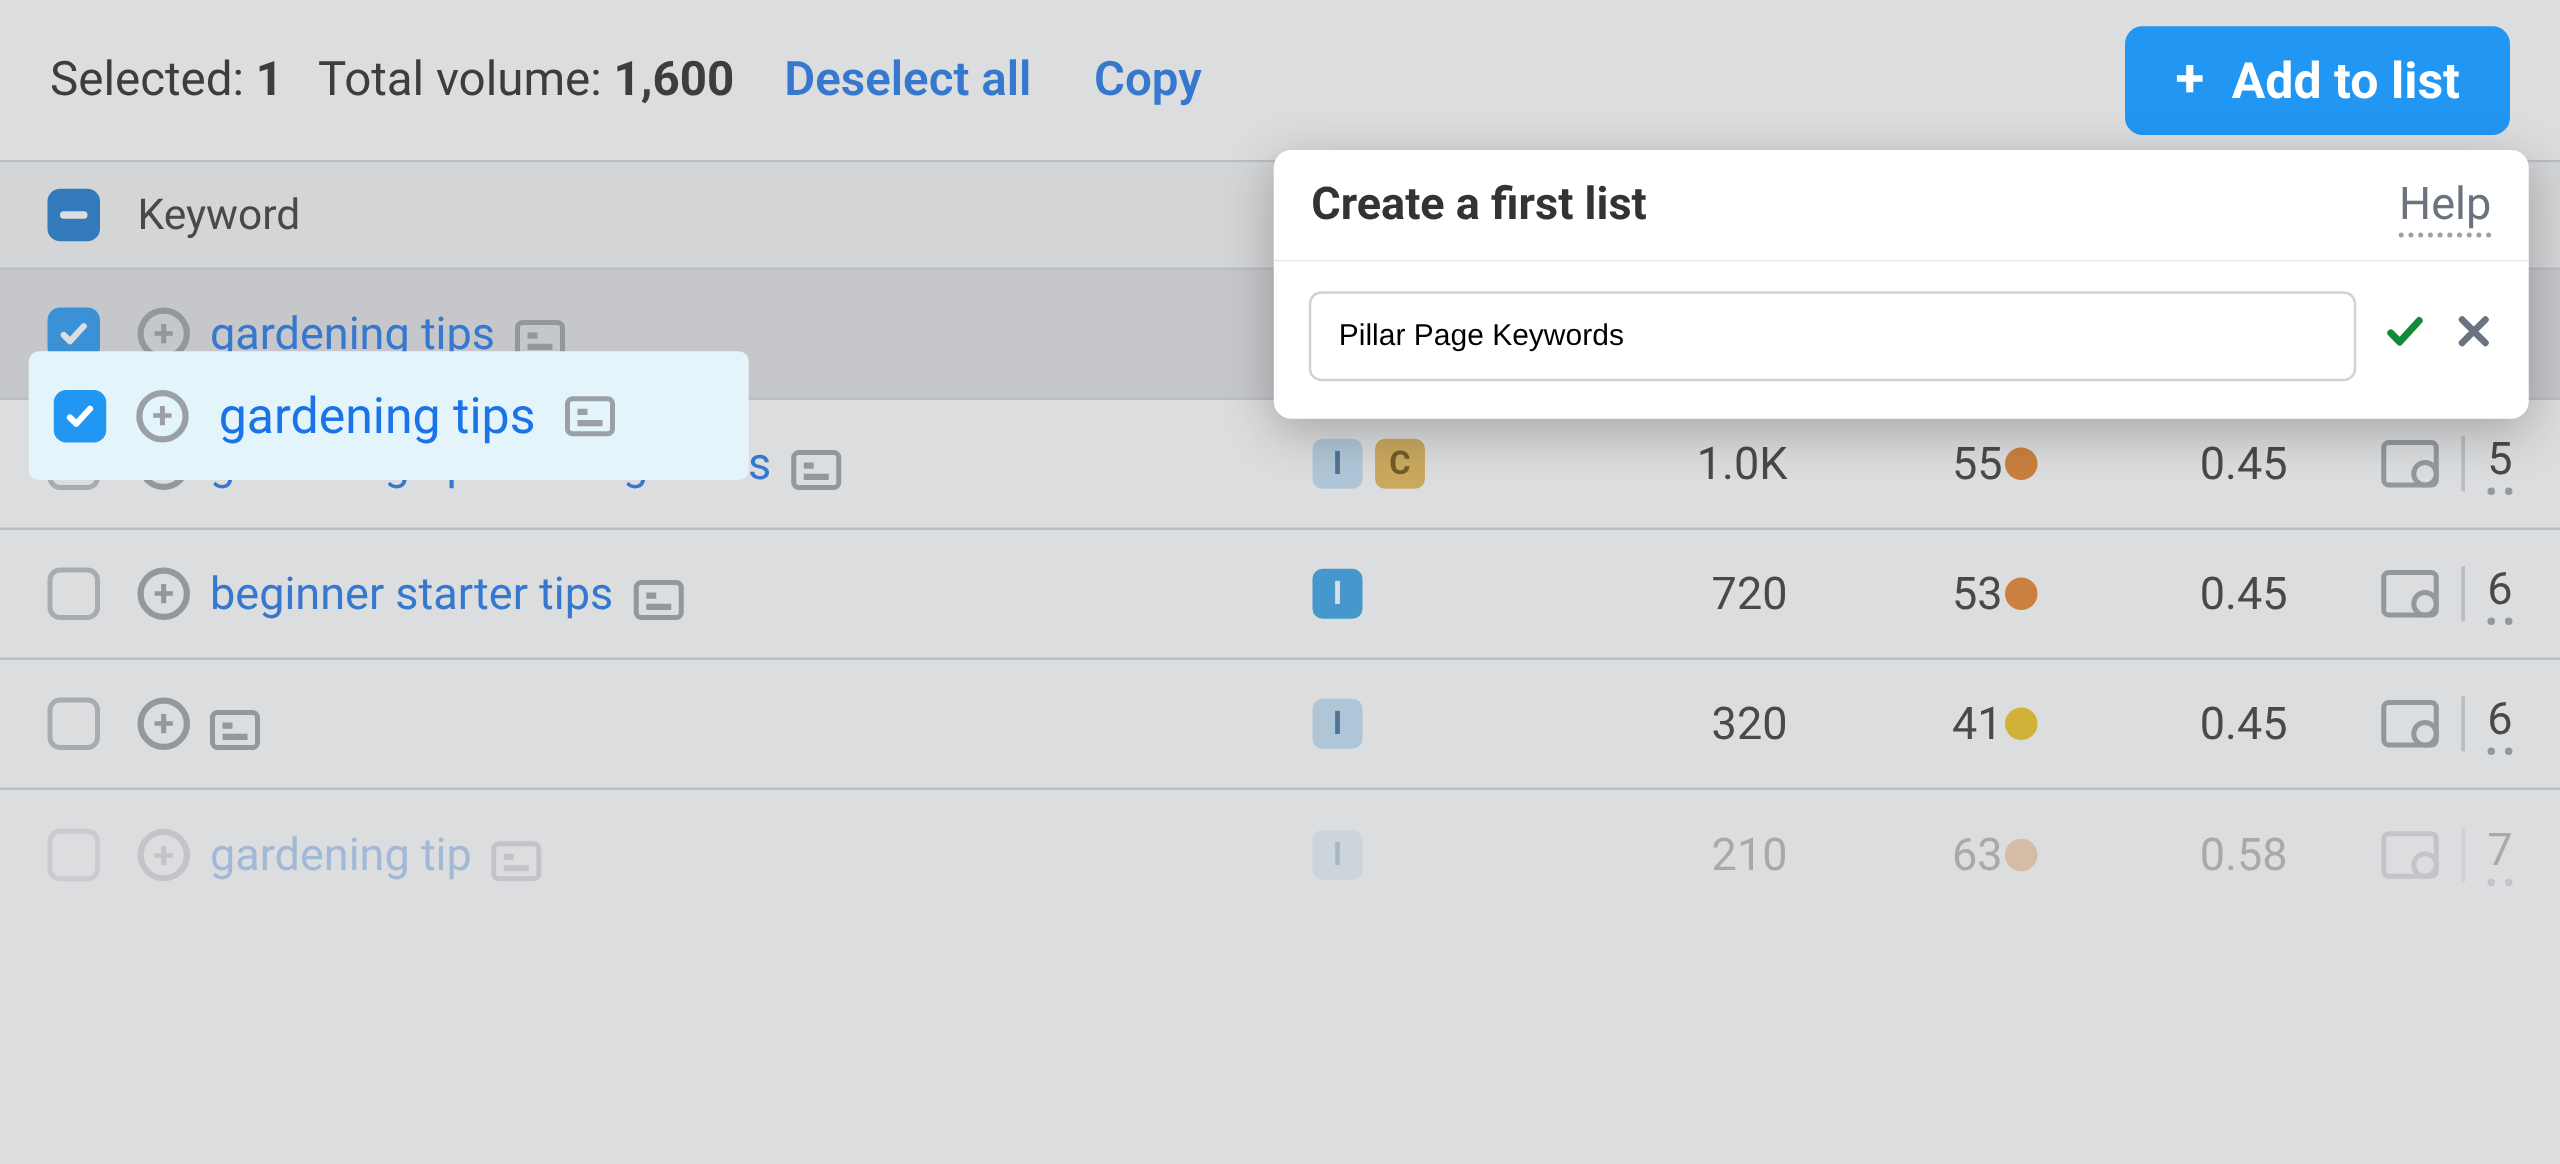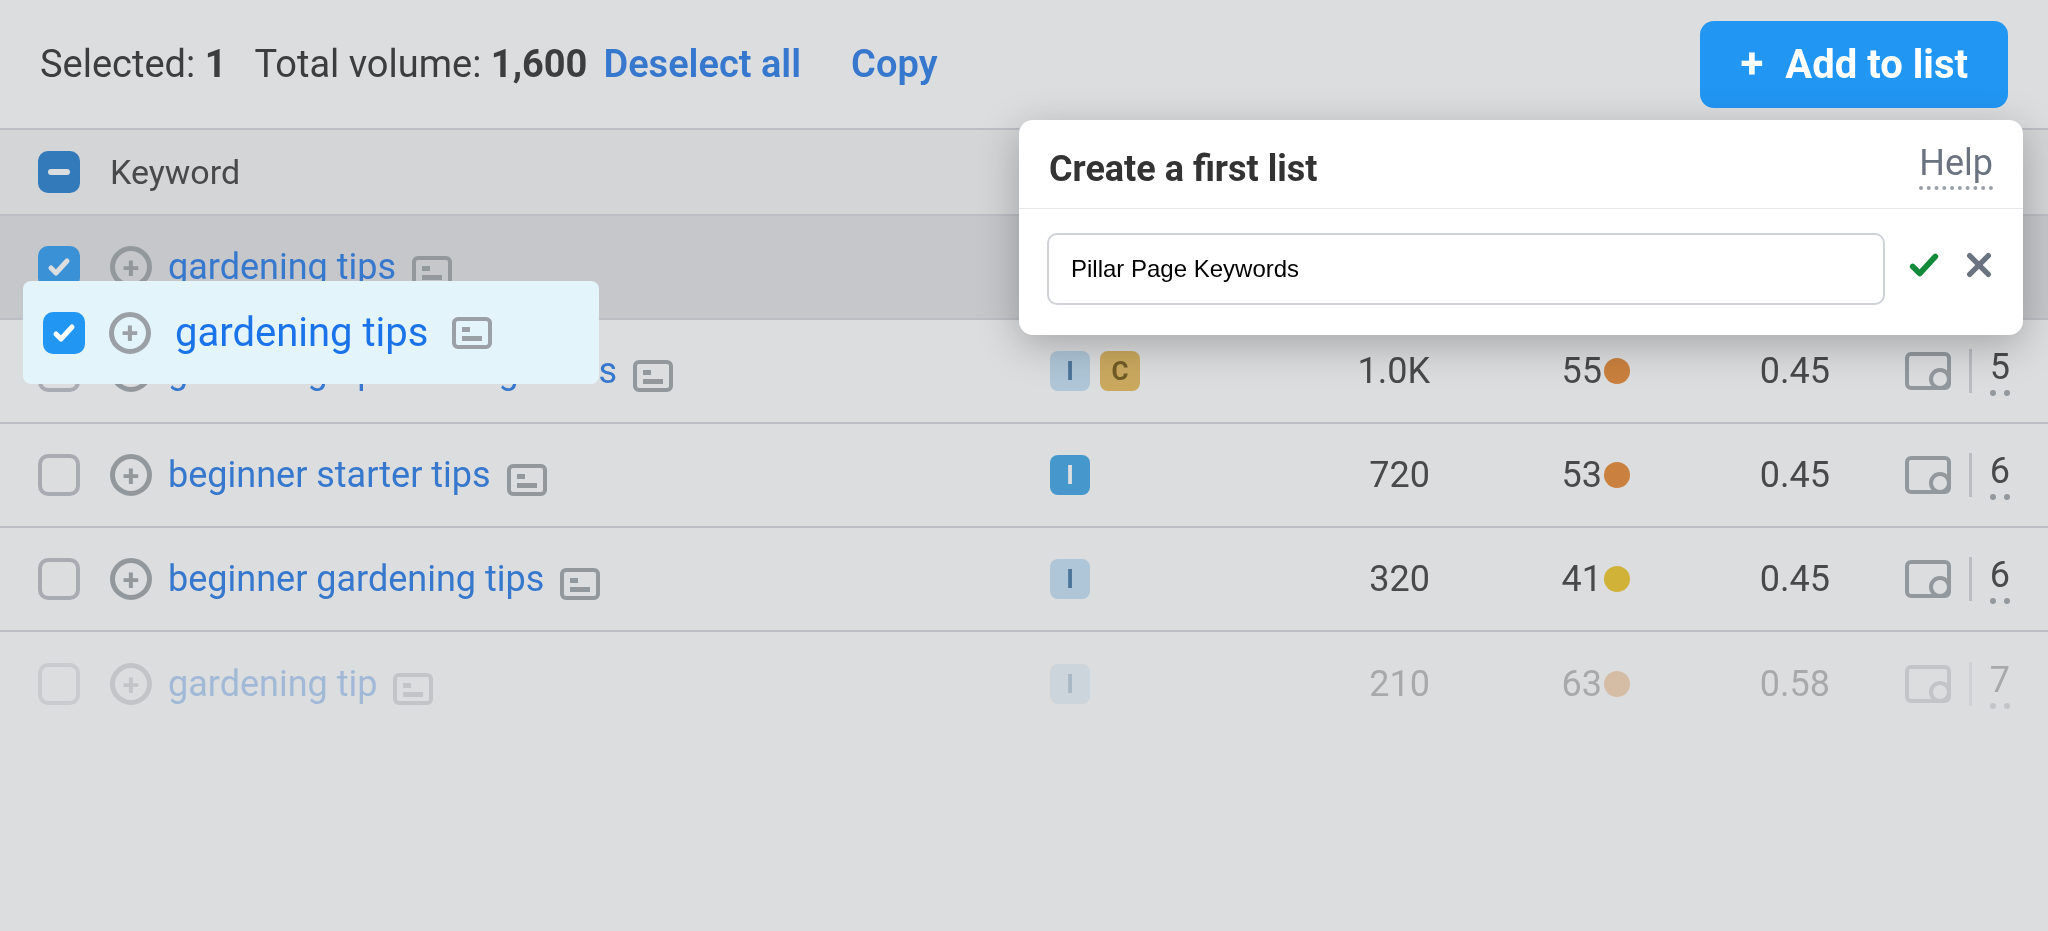--- a/index.html
+++ b/index.html
@@ -25,21 +25,21 @@
     color: var(--text);
     position: relative;
   }
 
   
   .topbar {
     height: 130px;
     display:flex;
     align-items:center;
     padding: 0 40px;
-    gap: 16px;
+    gap: 40px;
     font-size: 38px;
     border-bottom: 2px solid var(--border);
   }
   .topbar .meta { display:flex; gap:28px; color:#222; }
   .topbar .meta b { font-weight:700; }
   .topbar .actions { display:flex; gap:50px; }
   .link-btn { color: var(--link); font-weight:600; cursor:pointer; }
   .spacer { flex:1; }
   .add-btn {
     background: var(--blue);
@@ -170,21 +170,21 @@
     position:absolute;
     top:120px; left:1019px;
     width: 1004px;
     background:#fff;
     border-radius:14px;
     box-shadow: 0 10px 40px rgba(0,0,0,.25);
     z-index: 10;
     font-size:36px;
   }
   .popover .hdr {
-    display:flex; align-items:flex-end; justify-content:space-between;
+    display:flex; align-items:flex-start; justify-content:space-between;
     padding: 22px 30px 18px;
     font-weight:700;
     border-bottom: 1px solid #e5e7eb;
   }
   .popover .help { color:#6b7280; font-weight:400; border-bottom: 4px dotted #9aa0a6; padding-bottom:2px; }
   .popover .body {
     display:flex; align-items:center; gap:22px;
     padding: 24px 28px 30px;
   }
   .popover input {
@@ -315,21 +315,20 @@
           <span class="vsep"></span>
           <span class="serp-count">6</span>
         </div>
       </div>
       <div class="row">
         <div class="col-check">
           <span class="cb"></span>
         </div>
         <div class="col-kw">
           <span class="plus-circ">+</span>
-          <span class="kw-link">beginner gardening tips</span>
           <span class="serp-chip"></span>
         </div>
         <div class="col-int">
           <span class="badge i-weak">I</span>
         </div>
         <div class="col-vol">320</div>
         <div class="col-kd">
           <span>41</span>
           <span class="dot" style="background: rgb(240, 196, 25);"></span>
         </div>

